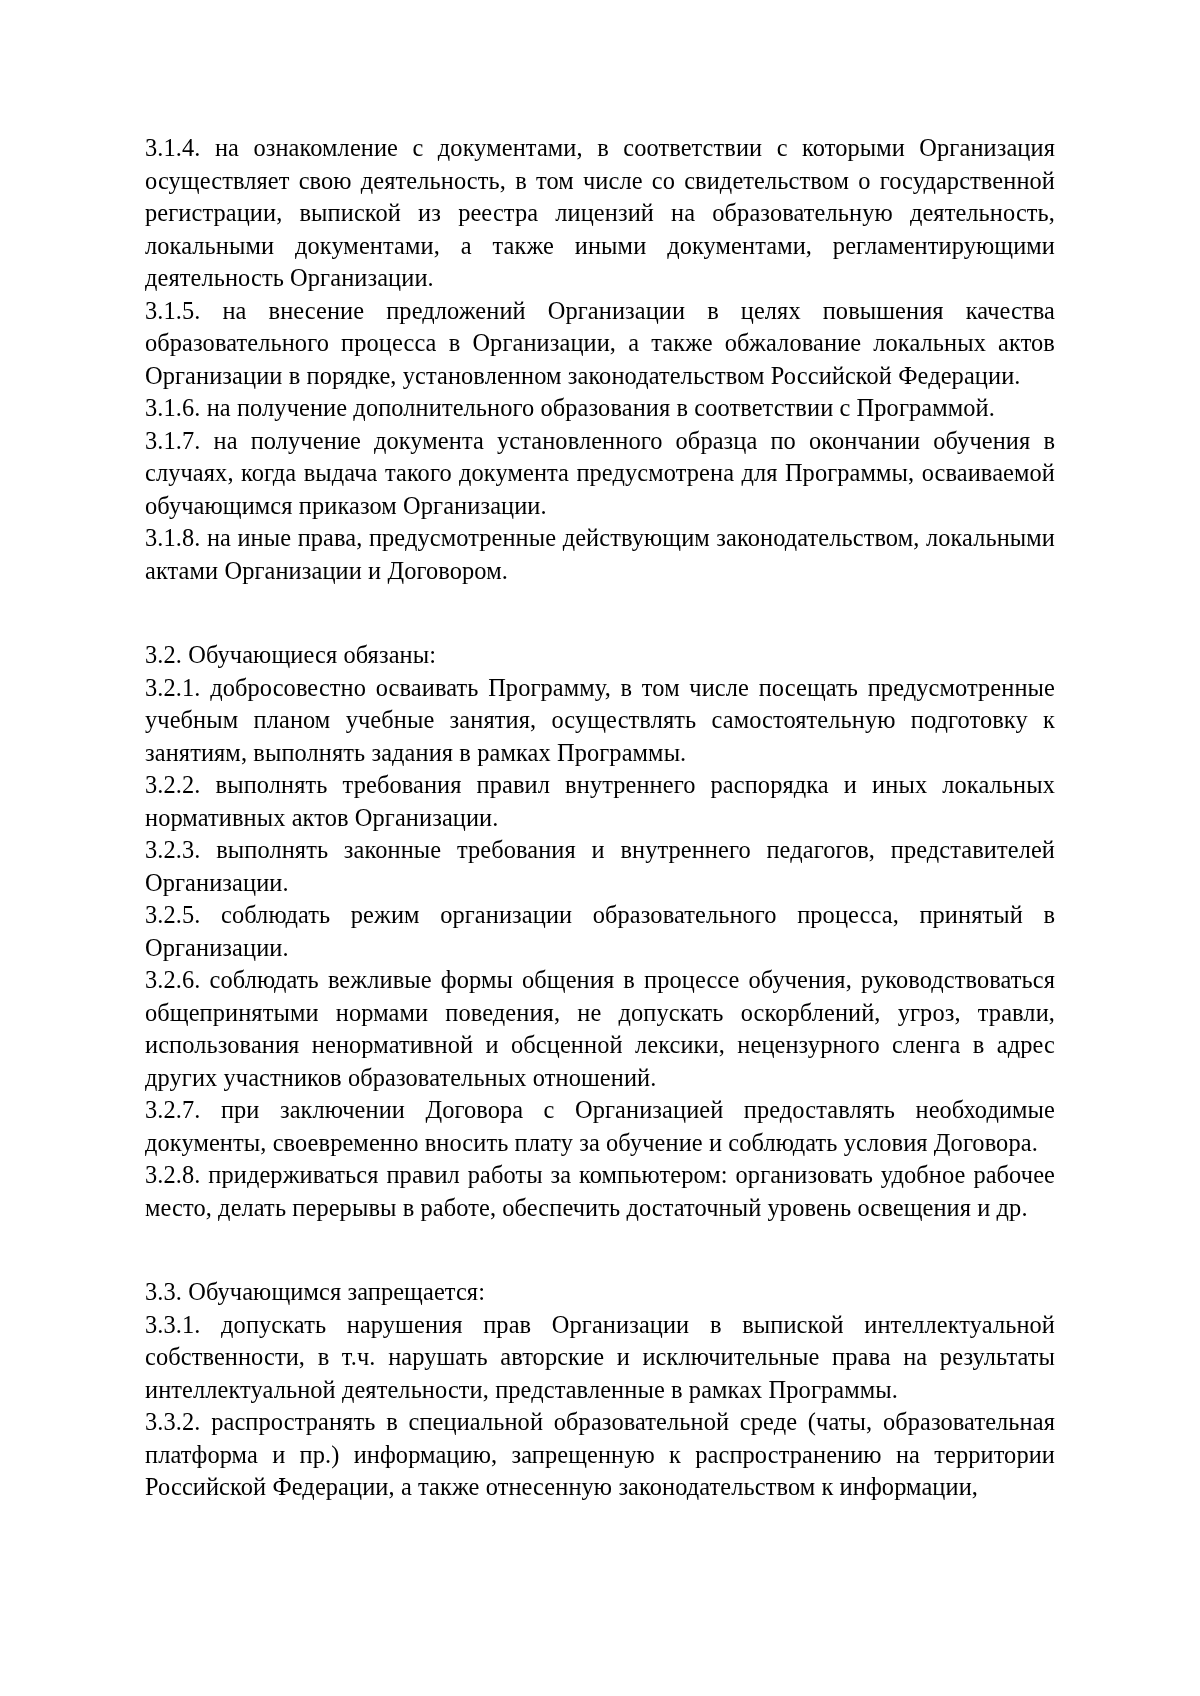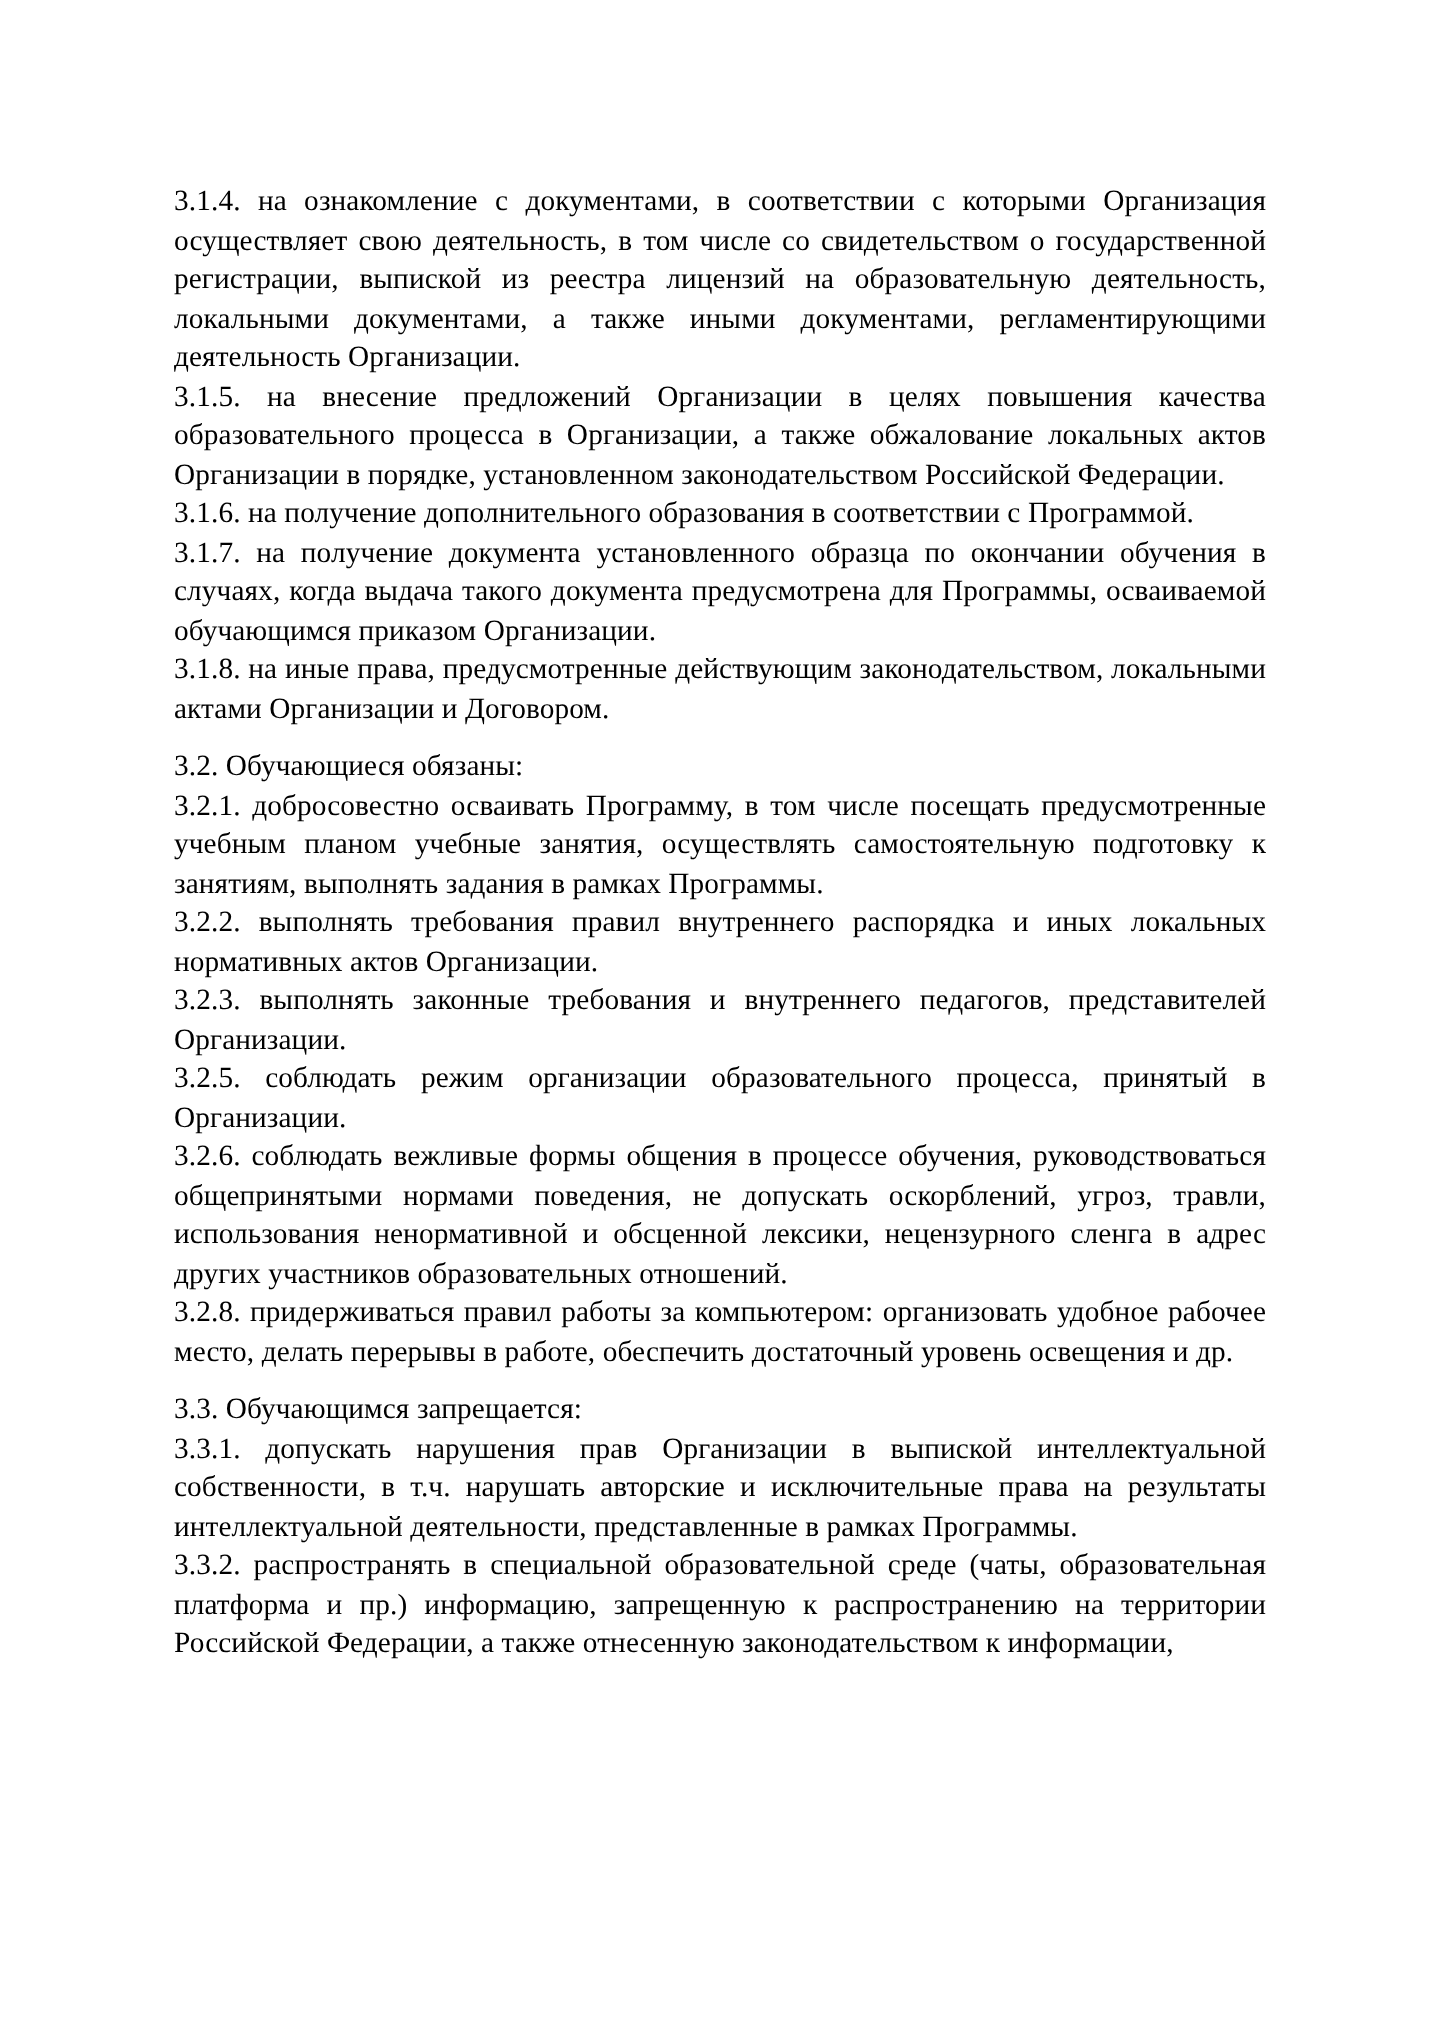--- a/index.html
+++ b/index.html
@@ -12,49 +12,50 @@
     width: 1200px;
     height: 1696px;
     background: #ffffff;
     color: #000000;
     font-family: "Liberation Serif", "DejaVu Serif", serif;
     overflow: hidden;
   }
   .doc-content {
     position: absolute;
     left: 145px;
-    top: 152px;
+    top: 132px;
     width: 910px;
   }
   .doc-content p {
     margin: 0;
     padding: 0;
     font-size: 24.4px;
     line-height: 32.5px;
     text-align: justify;
     letter-spacing: 0.1px;
   }
   .doc-content p.section-start {
-    margin-top: 16px;
+    margin-top: 52px;
   }
 </style>
 </head>
 <body>
 
 <div class="page">
   <div class="doc-content">
     <p>3.1.4. на ознакомление с документами, в соответствии с которыми Организация осуществляет свою деятельность, в том числе со свидетельством о государственной регистрации, выпиской из реестра лицензий на образовательную деятельность, локальными документами, а также иными документами, регламентирующими деятельность Организации.</p>
     <p>3.1.5. на внесение предложений Организации в целях повышения качества образовательного процесса в Организации, а также обжалование локальных актов Организации в порядке, установленном законодательством Российской Федерации.</p>
     <p>3.1.6. на получение дополнительного образования в соответствии с Программой.</p>
     <p>3.1.7. на получение документа установленного образца по окончании обучения в случаях, когда выдача такого документа предусмотрена для Программы, осваиваемой обучающимся приказом Организации.</p>
     <p>3.1.8. на иные права, предусмотренные действующим законодательством, локальными актами Организации и Договором.</p>
     <p class="section-start">3.2. Обучающиеся обязаны:</p>
     <p>3.2.1. добросовестно осваивать Программу, в том числе посещать предусмотренные учебным планом учебные занятия, осуществлять самостоятельную подготовку к занятиям, выполнять задания в рамках Программы.</p>
     <p>3.2.2. выполнять требования правил внутреннего распорядка и иных локальных нормативных актов Организации.</p>
     <p>3.2.3. выполнять законные требования и внутреннего педагогов, представителей Организации.</p>
     <p>3.2.5.  соблюдать режим организации образовательного процесса, принятый в Организации.</p>
     <p>3.2.6. соблюдать вежливые формы общения в процессе обучения, руководствоваться общепринятыми нормами поведения, не допускать оскорблений, угроз, травли, использования ненормативной и обсценной лексики, нецензурного сленга в адрес других участников образовательных отношений.</p>
+    <p>3.2.7. при заключении Договора с Организацией предоставлять необходимые документы, своевременно вносить плату за обучение и соблюдать условия Договора.</p>
     <p>3.2.8.  придерживаться правил работы за компьютером: организовать удобное рабочее место, делать перерывы в работе, обеспечить достаточный уровень освещения и др.</p>
     <p class="section-start">3.3. Обучающимся запрещается:</p>
     <p>3.3.1. допускать нарушения прав Организации в выпиской интеллектуальной собственности, в т.ч. нарушать авторские и исключительные права на результаты интеллектуальной деятельности, представленные в рамках Программы.</p>
     <p>3.3.2. распространять в специальной образовательной среде (чаты, образовательная платформа и пр.) информацию, запрещенную к распространению на территории Российской Федерации, а также отнесенную законодательством к информации,</p>
   </div>
 </div>
 
 </body></html>

